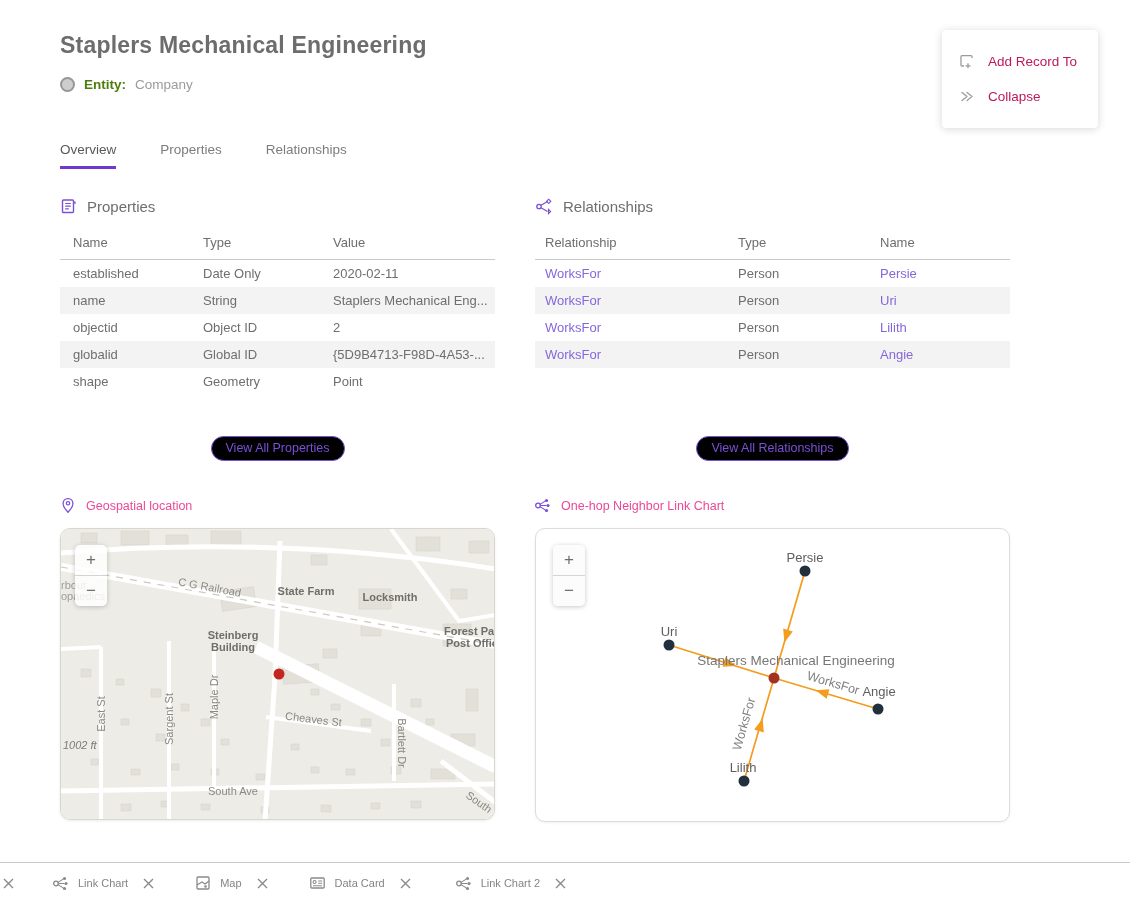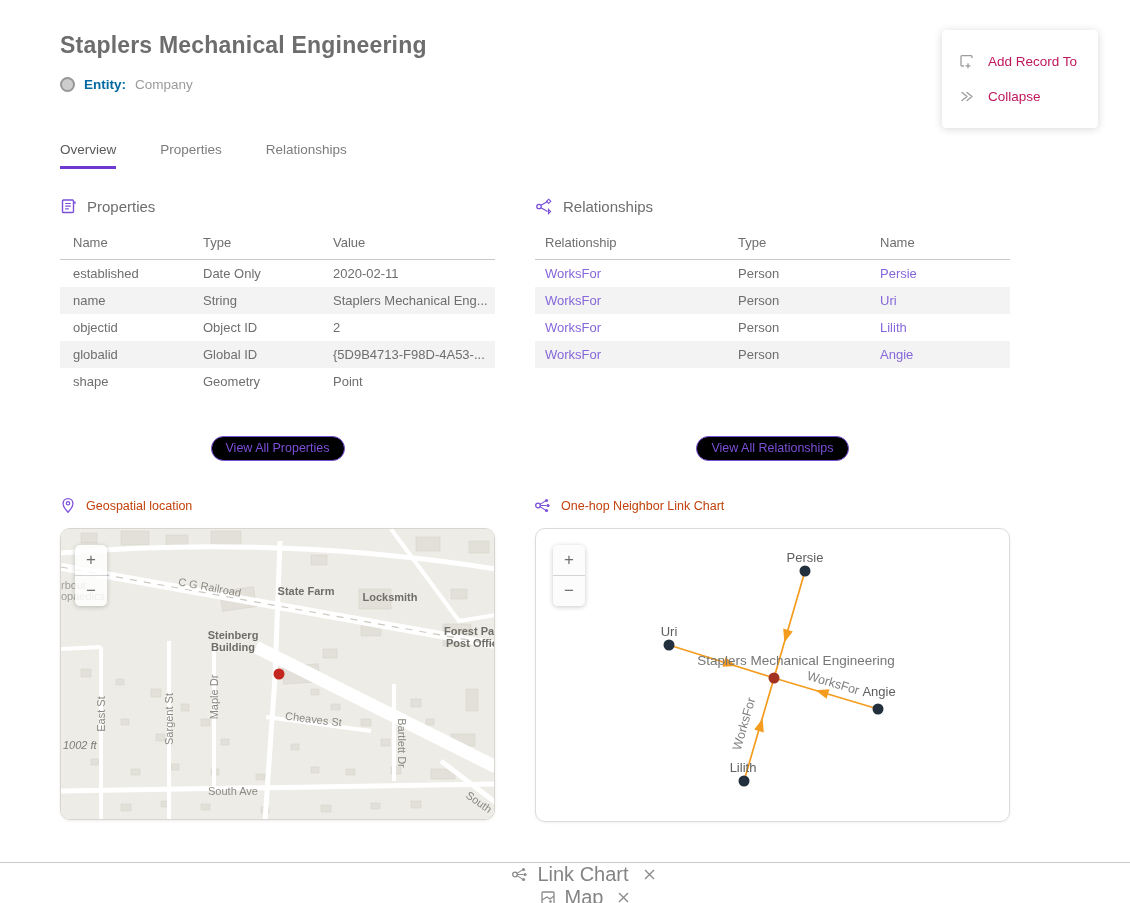--- a/index.html
+++ b/index.html
@@ -4,21 +4,21 @@
 <style>
   * { margin:0; padding:0; box-sizing:border-box; }
   html,body { width:1130px; height:903px; background:#fff; font-family:"Liberation Sans", sans-serif; position:relative; overflow:hidden; }
 
   .abs { position:absolute; }
 
   
   #page-title { left:60px; top:32px; font-size:23px; font-weight:700; color:#6d6d6d; letter-spacing:.2px; }
   #entity-row { left:60px; top:77px; display:flex; align-items:center; gap:9px; font-size:13.5px; }
   #entity-dot { width:15px; height:15px; border-radius:50%; background:#cdcdcd; border:2px solid #979797; }
-  #entity-label { font-weight:700; color:#0369a1; }
+  #entity-label { font-weight:700; color:#4d7c0f; }
   #entity-value { color:#9b9b9b; }
 
   
   #context-menu { left:942px; top:30px; width:156px; background:#fff; border-radius:4px;
     box-shadow:0 1px 8px rgba(0,0,0,.16); padding:14px 0; }
   .menu-item { display:flex; align-items:center; gap:13px; padding:9px 16px; color:#be185d; font-size:13.5px; cursor:pointer; }
   .menu-item svg { flex:0 0 auto; }
 
   
   #tab-bar { left:60px; top:142px; display:flex; gap:44px; font-size:13.5px; color:#7c7c7c;justify-content:center; }
@@ -36,42 +36,42 @@
   tbody tr:nth-child(even) { background:#f3f3f3; }
   a.plink { color:#8667da; text-decoration:none; cursor:pointer; }
 
   .btn-row { text-align:center; }
   #props-btn-row { left:60px; top:436px; width:435px; }
   #rels-btn-row  { left:535px; top:436px; width:475px; }
   .pill-btn { display:inline-block; padding:4px 14px 5px; border:1.5px solid #7b4fd8; border-radius:14px;
     color:#7b4fd8; font-size:12.5px; background:#000000; cursor:pointer; }
 
   
-  .sub-title { display:flex; align-items:center; gap:10px; font-size:12.5px; color:#c2410c; }
+  .sub-title { display:flex; align-items:center; gap:10px; font-size:12.5px; color:#ec4899; }
   #geo-title { left:60px; top:497px; }
   #chart-title { left:533px; top:497px; }
 
   
   #map-frame { left:60px; top:528px; width:435px; height:292px; border-radius:10px; overflow:hidden;
     border:1px solid #d8d6cf; box-shadow:0 1px 3px rgba(0,0,0,.08); }
   #chart-frame { left:535px; top:528px; width:475px; height:294px; border-radius:10px; overflow:hidden;
     border:1px solid #dcdcdc; background:#fff; box-shadow:0 1px 3px rgba(0,0,0,.06); }
 
   .zoom-ctl { position:absolute; width:32px; border-radius:5px; box-shadow:0 1px 5px rgba(0,0,0,.22); overflow:hidden; }
   .zoom-btn { width:32px; height:30px; display:flex; align-items:center; justify-content:center;
     font-size:17px; color:#6e6e6e; cursor:pointer; }
   #map-zoom { left:14px; top:16px; }
   #map-zoom .zoom-btn { background:rgba(255,255,255,.82); }
   #chart-zoom { left:17px; top:16px; }
   #chart-zoom .zoom-btn { background:#fcfcfc; }
   .zoom-div { height:1px; background:#d4d4d4; }
 
   
   #bottom-bar { left:0; bottom:0; width:1130px; height:41px; background:#fff; border-top:1px solid #c9c9c9;
-    display:flex; align-items:center; font-size:20px; color:#848484;flex-direction:column; }
+    display:flex; align-items:center; font-size:11px; color:#848484; }
   .btab { display:flex; align-items:center; gap:9px; cursor:pointer; }
   .btab .close-gap { margin-left:5px; }
   #partial-close { margin-left:2px; }
   #btab-0 { margin-left:36px; } #btab-1 { margin-left:40px; } #btab-2 { margin-left:40px; } #btab-3 { margin-left:42px; }
 
   svg text { font-family:"Liberation Sans", sans-serif; }
 </style>
 </head>
 <body>
 

